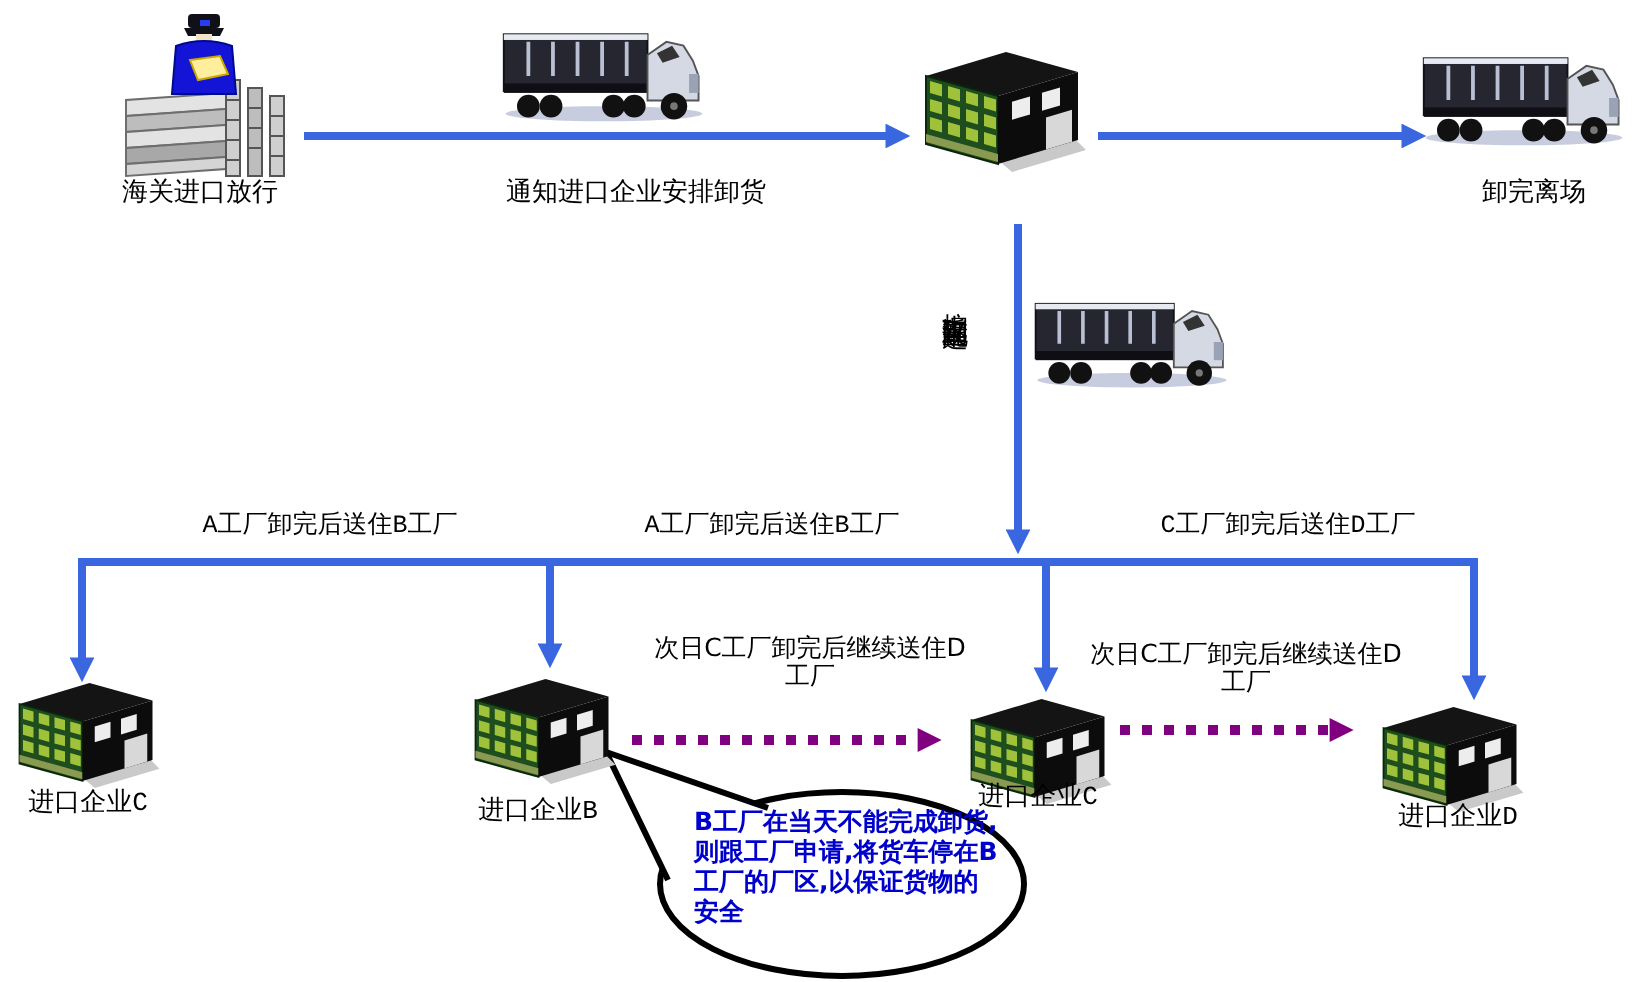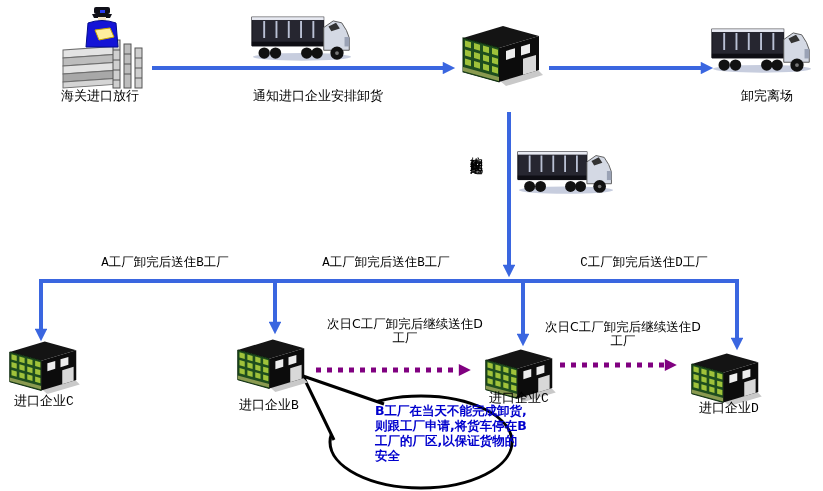--- a/index.html
+++ b/index.html
@@ -7,21 +7,21 @@
           font-family:"DejaVu Sans",sans-serif;color:#000;}
   .overlay{position:absolute;left:0;top:0;width:823px;height:491px;pointer-events:none;}
   .icon{position:absolute;}
   .lbl{position:absolute;transform:translateX(-50%);white-space:nowrap;font-size:13px;line-height:15px;font-family:Liberation Mono, monospace;}
   .lbl-sm{font-size:12.5px;}
   .vnote{position:absolute;writing-mode:vertical-lr;text-orientation:upright;
          font-size:13px;letter-spacing:1px;line-height:16px;}
   .ndlabel{position:absolute;transform:translateX(-50%);text-align:center;
            font-size:12.5px;line-height:14px;white-space:nowrap;}
   .callout-text{position:absolute;left:347px;top:403px;width:154px;
-                font-size:12.5px;line-height:15px;font-weight:bold;color:#0000cd;margin-left:28px;}
+                font-size:12.5px;line-height:15px;font-weight:bold;color:#0000cd;}
 </style>
 </head>
 <body>
 
 <div class="canvas">
 
   <svg class="overlay" viewBox="0 0 823 491">
     <defs>
       <marker id="mb" viewBox="0 0 10 10" refX="1" refY="5" markerWidth="3.4" markerHeight="3.1" orient="auto">
         <path d="M0,0 L10,5 L0,10 z" fill="#3a66e0"></path>

